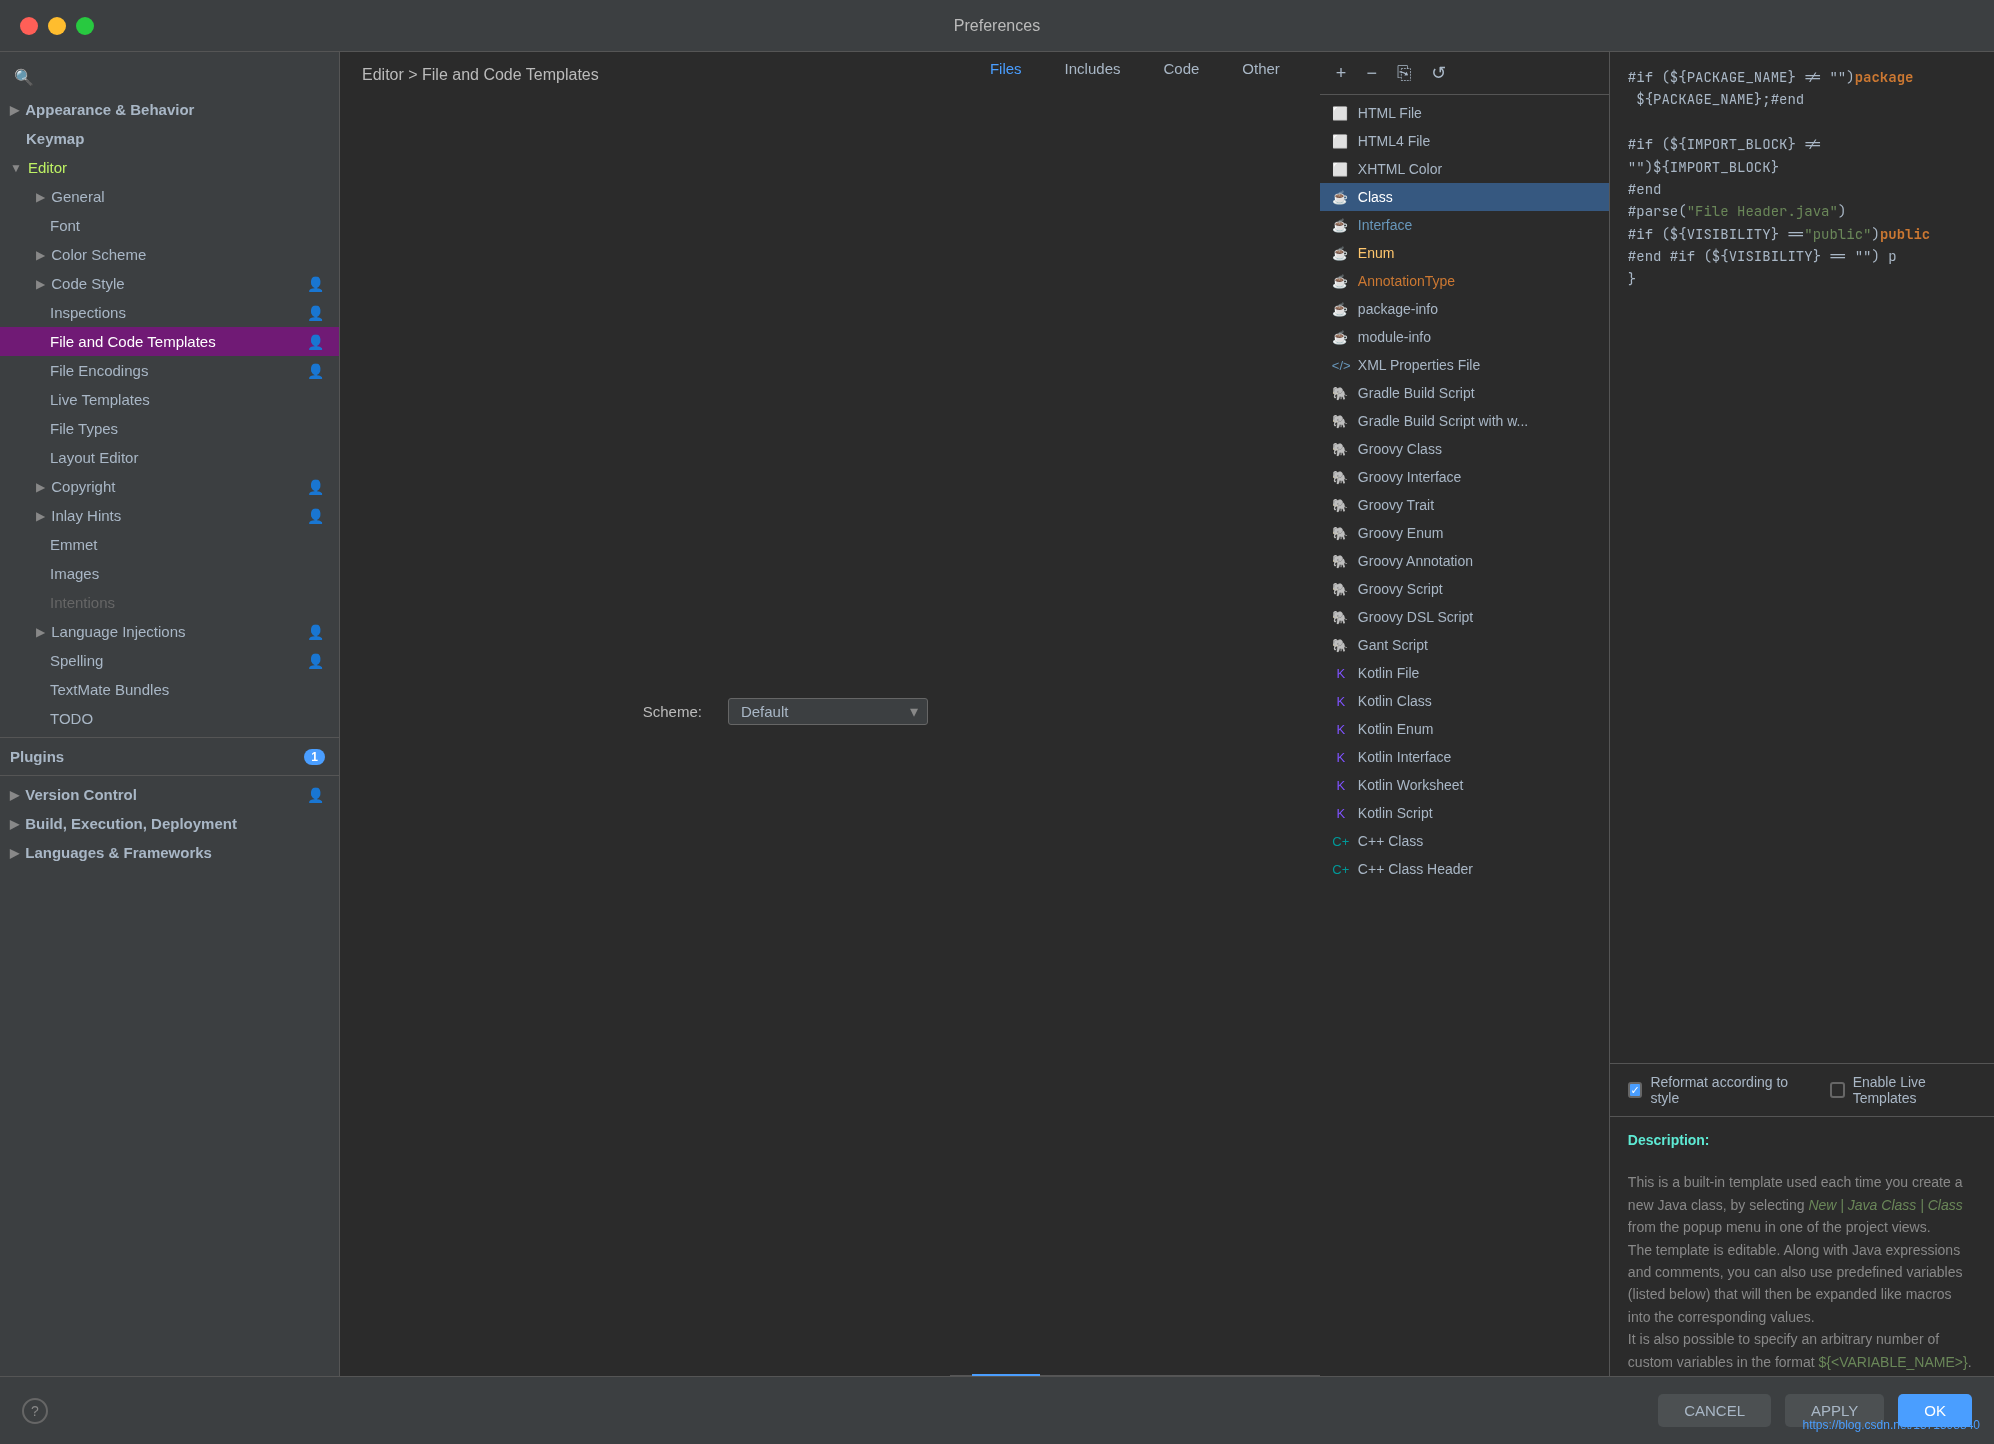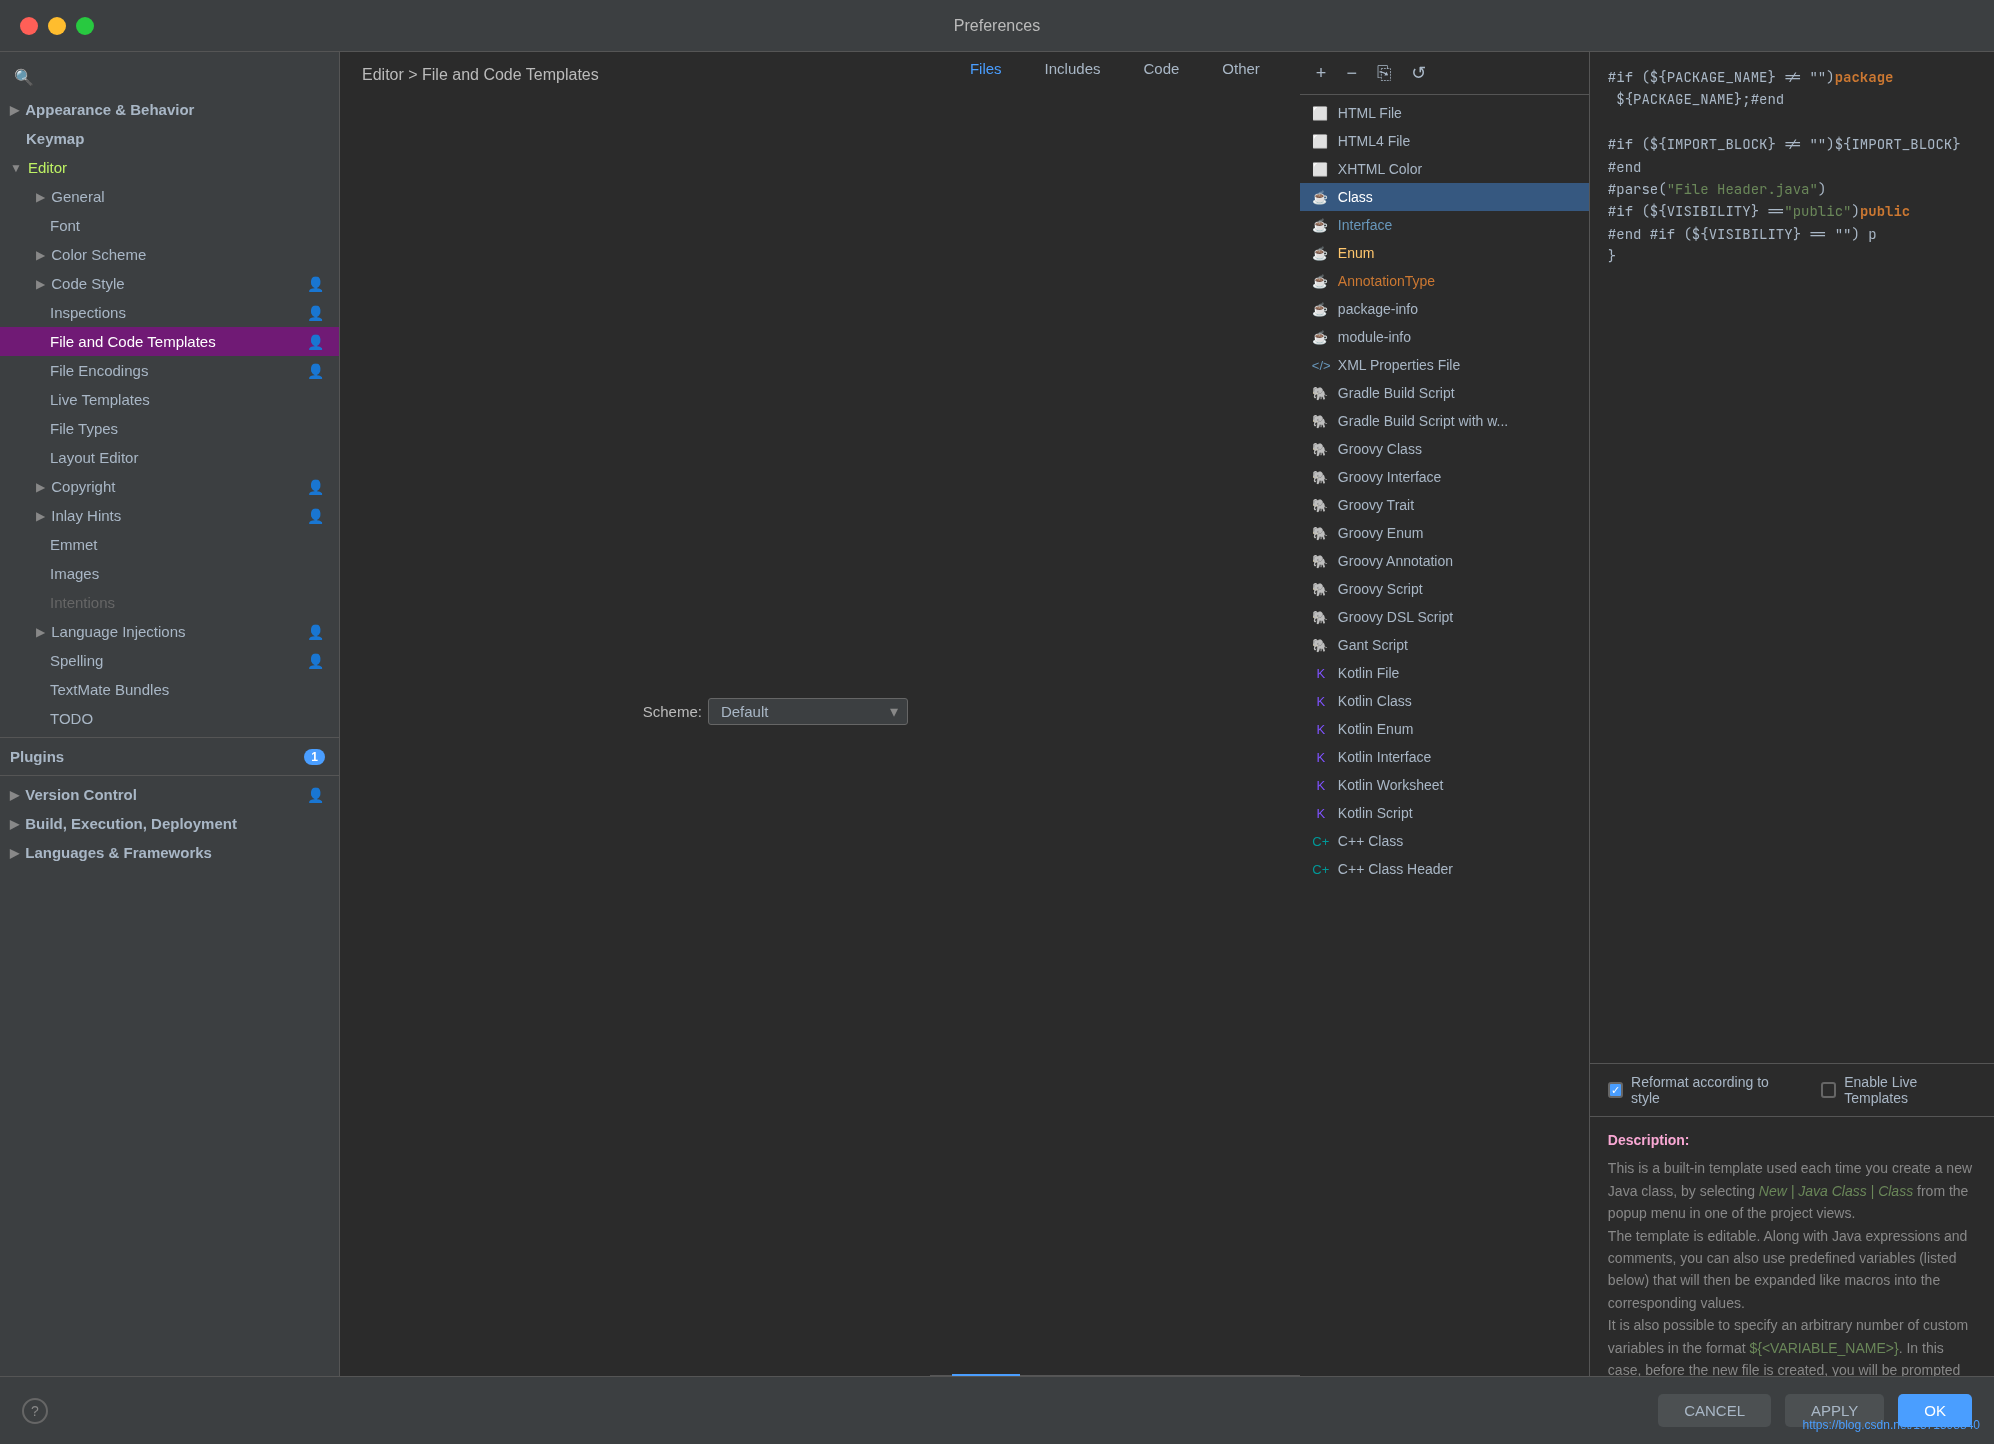--- a/index.html
+++ b/index.html
@@ -119,21 +119,21 @@
       padding: 14px 22px 8px;
       font-size: 16px;
       color: #bbb;
     }
 
     
     .scheme-row {
       padding: 6px 22px 12px;
       display: flex;
       align-items: center;
-      gap: 6px;
+      gap: 26px;
     }
     .scheme-label { font-size: 15px; color: #bbb; }
     .scheme-select {
       background: #3c3f41;
       border: 1px solid #666;
       color: #a9b7c6;
       padding: 4px 28px 4px 12px;
       font-size: 15px;
       border-radius: 3px;
       cursor: pointer;
@@ -288,21 +288,21 @@
 
     
     .description-panel {
       padding: 12px 18px;
       border-top: 1px solid #555;
       font-size: 14px;
       line-height: 1.6;
       max-height: 260px;
       overflow-y: auto;
     }
-    .desc-title { font-weight: bold; margin-bottom: 6px; color: #f9a8d4; }
+    .desc-title { font-weight: bold; margin-bottom: 20px; color: #5eead4; }
     .desc-text { color: #888; }
     .desc-italic { font-style: italic; color: #6a8759; }
     .desc-green { color: #6a8759; }
     .desc-bold { font-weight: bold; color: #cc7832; }
 
     
     .bottom-bar {
       height: 68px;
       background: #3c3f41;
       border-top: 1px solid #555;

